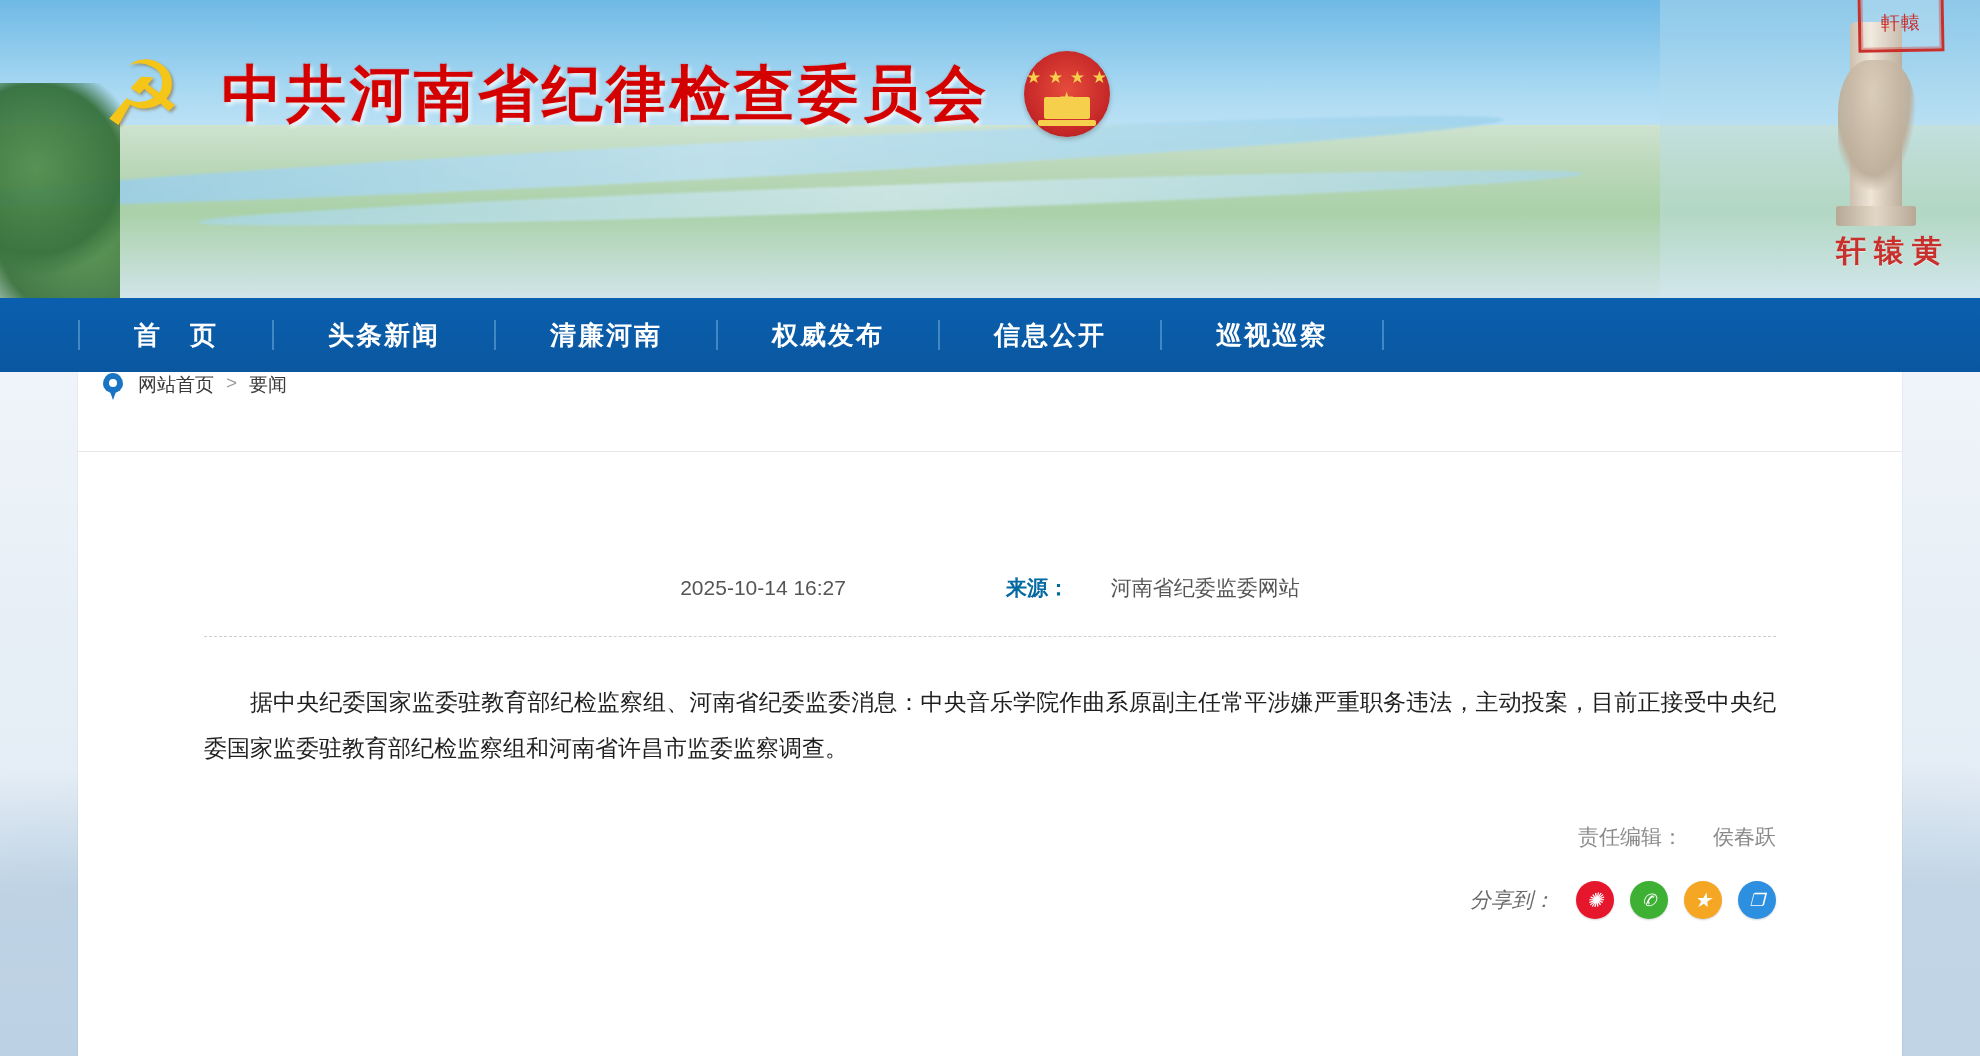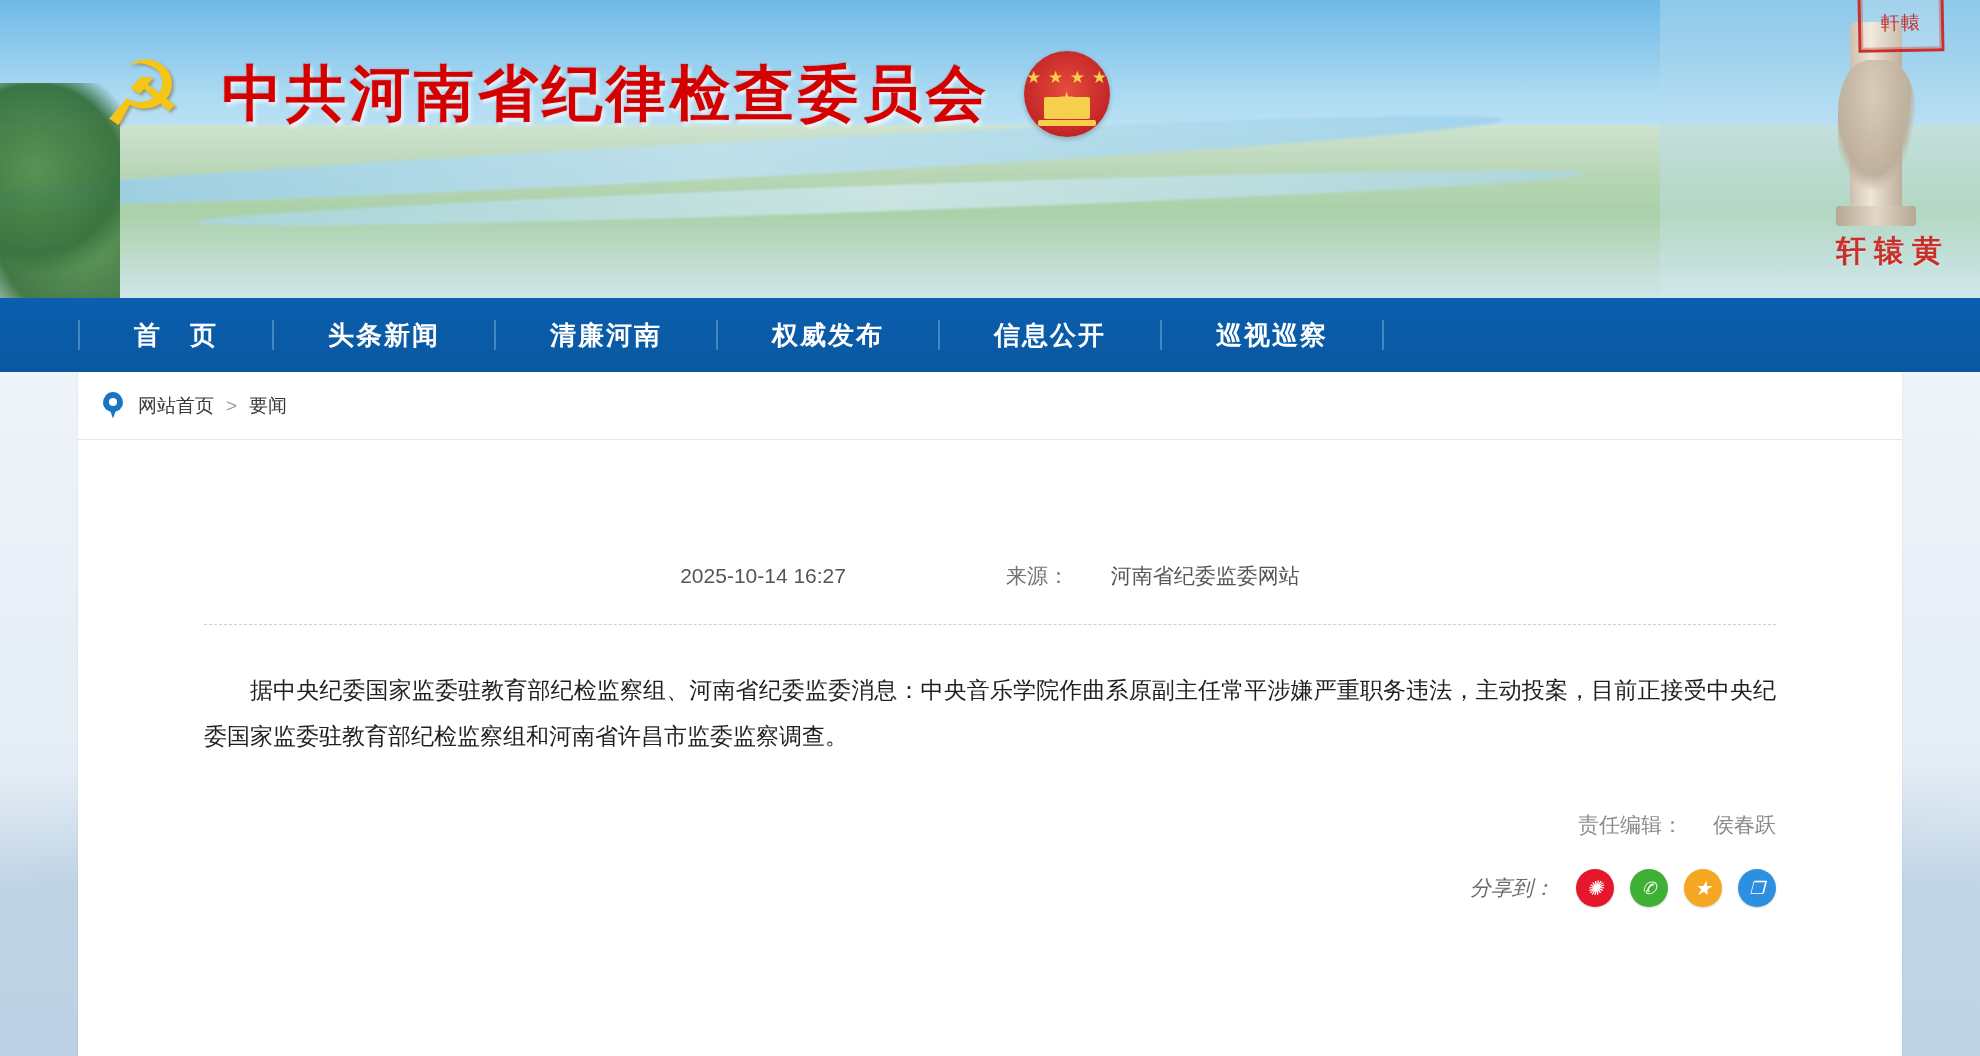--- a/index.html
+++ b/index.html
@@ -176,22 +176,22 @@
       radial-gradient(ellipse at 50% 125%, rgba(175,200,222,.45) 0 46%, rgba(175,200,222,0) 68%);
   }
   .content {
     position:relative;
     width:1824px; margin:0 auto;
     background:#ffffff;
     min-height:684px;
     box-shadow: 0 0 0 1px rgba(0,0,0,.03);
   }
   .breadcrumb {
-    height:68px;
-    display:flex; align-items:center;
+    height:80px;
+    display:flex; align-items:flex-start;
     padding-left:22px;
     gap:12px;
     color:#5a5a5a;
     font-size:19px;
     border-bottom:1px solid #e9e9e9;
   }
   .pin-icon {
     width:26px; height:30px; position:relative; flex:0 0 auto;
   }
   .pin-icon:before {
@@ -223,21 +223,21 @@
     letter-spacing:1px;
     line-height:1.35;
   }
   .article-meta {
     margin-top:48px;
     display:flex; justify-content:center; align-items:center;
     gap:160px;
     color:#555555;
     font-size:21px;
   }
-  .meta-source-label { color:#737373; }
+  .meta-source-label { color:#0369a1;font-weight:bold; }
   .meta-source-value { color:#555555;margin-left:36px; }
   .divider {
     margin-top:34px;
     border-top:1px dashed #cfcfcf;
   }
   .article-body {
     margin-top:42px;
     font-size:23px;
     line-height:2.0;
     color:#1f1f1f;

